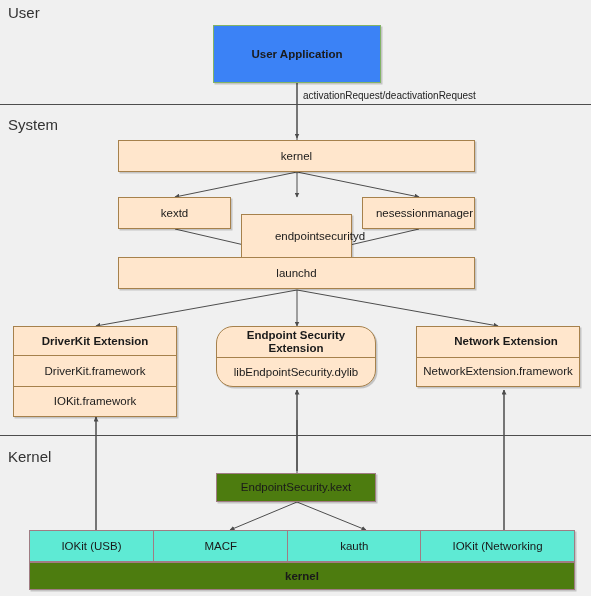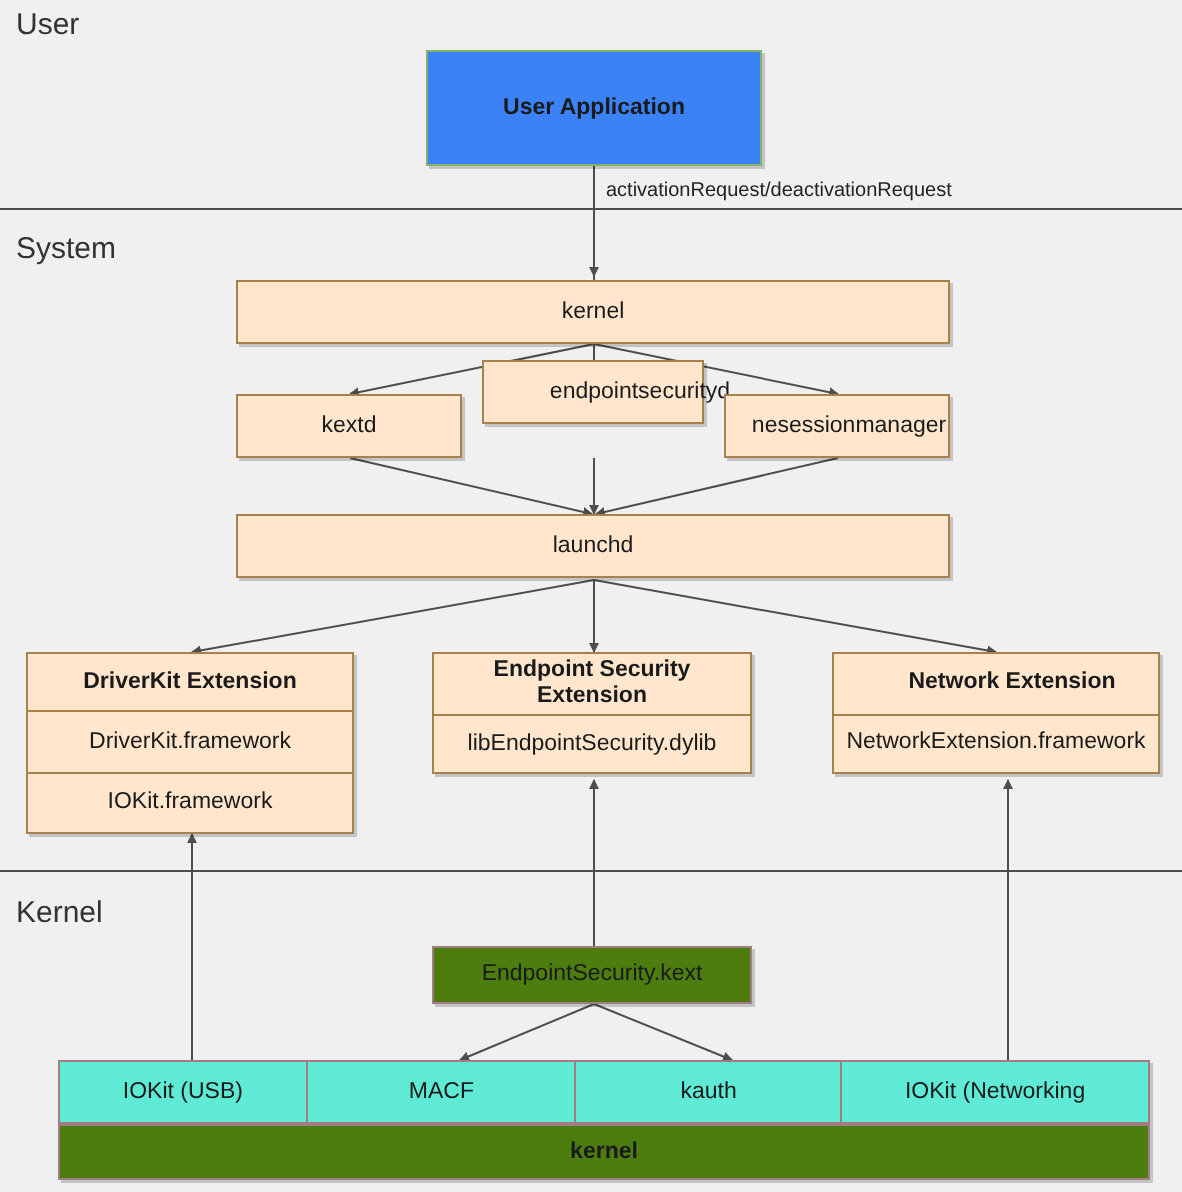--- a/index.html
+++ b/index.html
@@ -154,39 +154,39 @@
   </div>
 
   <div class="node yellow" style="left:118px; top:140px; width:357px; height:32px;">
     <div class="cell">kernel</div>
   </div>
 
   <div class="node yellow" style="left:118px; top:197px; width:113px; height:32px;">
     <div class="cell">kextd</div>
   </div>
 
-  <div class="node yellow" style="left:241px; top:180px; width:111px; height:32px;padding-left:47px;">
+  <div class="node yellow" style="left:241px; top:214px; width:111px; height:44px;padding-left:47px;">
     <div class="cell">endpointsecurityd</div>
   </div>
 
   <div class="node yellow" style="left:362px; top:197px; width:113px; height:32px;padding-left:12px;">
     <div class="cell">nesessionmanager</div>
   </div>
 
   <div class="node yellow" style="left:118px; top:257px; width:357px; height:32px;">
     <div class="cell">launchd</div>
   </div>
 
   <div class="node yellow" style="left:13px; top:326px; width:164px; height:91px;justify-content:space-between;">
     <div class="cell bold" style="height:29px;">DriverKit Extension</div>
     <div class="cell divider-top" style="height:31px; border-top-color:#a6814c;">DriverKit.framework</div>
     <div class="cell divider-top" style="height:31px; border-top-color:#a6814c;">IOKit.framework</div>
   </div>
 
-  <div class="node yellow" style="left:216px; top:326px; width:160px; height:61px;">
+  <div class="node yellow" style="left:216px; top:326px; width:160px; height:61px;border-radius:17px;">
     <div class="cell bold" style="height:31px;">Endpoint Security
 Extension</div>
     <div class="cell divider-top" style="height:30px; border-top-color:#a6814c;">libEndpointSecurity.dylib</div>
   </div>
 
   <div class="node yellow" style="left:416px; top:326px; width:164px; height:61px;">
     <div class="cell bold" style="height:31px;margin-left:16px;">Network Extension</div>
     <div class="cell divider-top" style="height:30px; border-top-color:#a6814c;">NetworkExtension.framework</div>
   </div>
 

